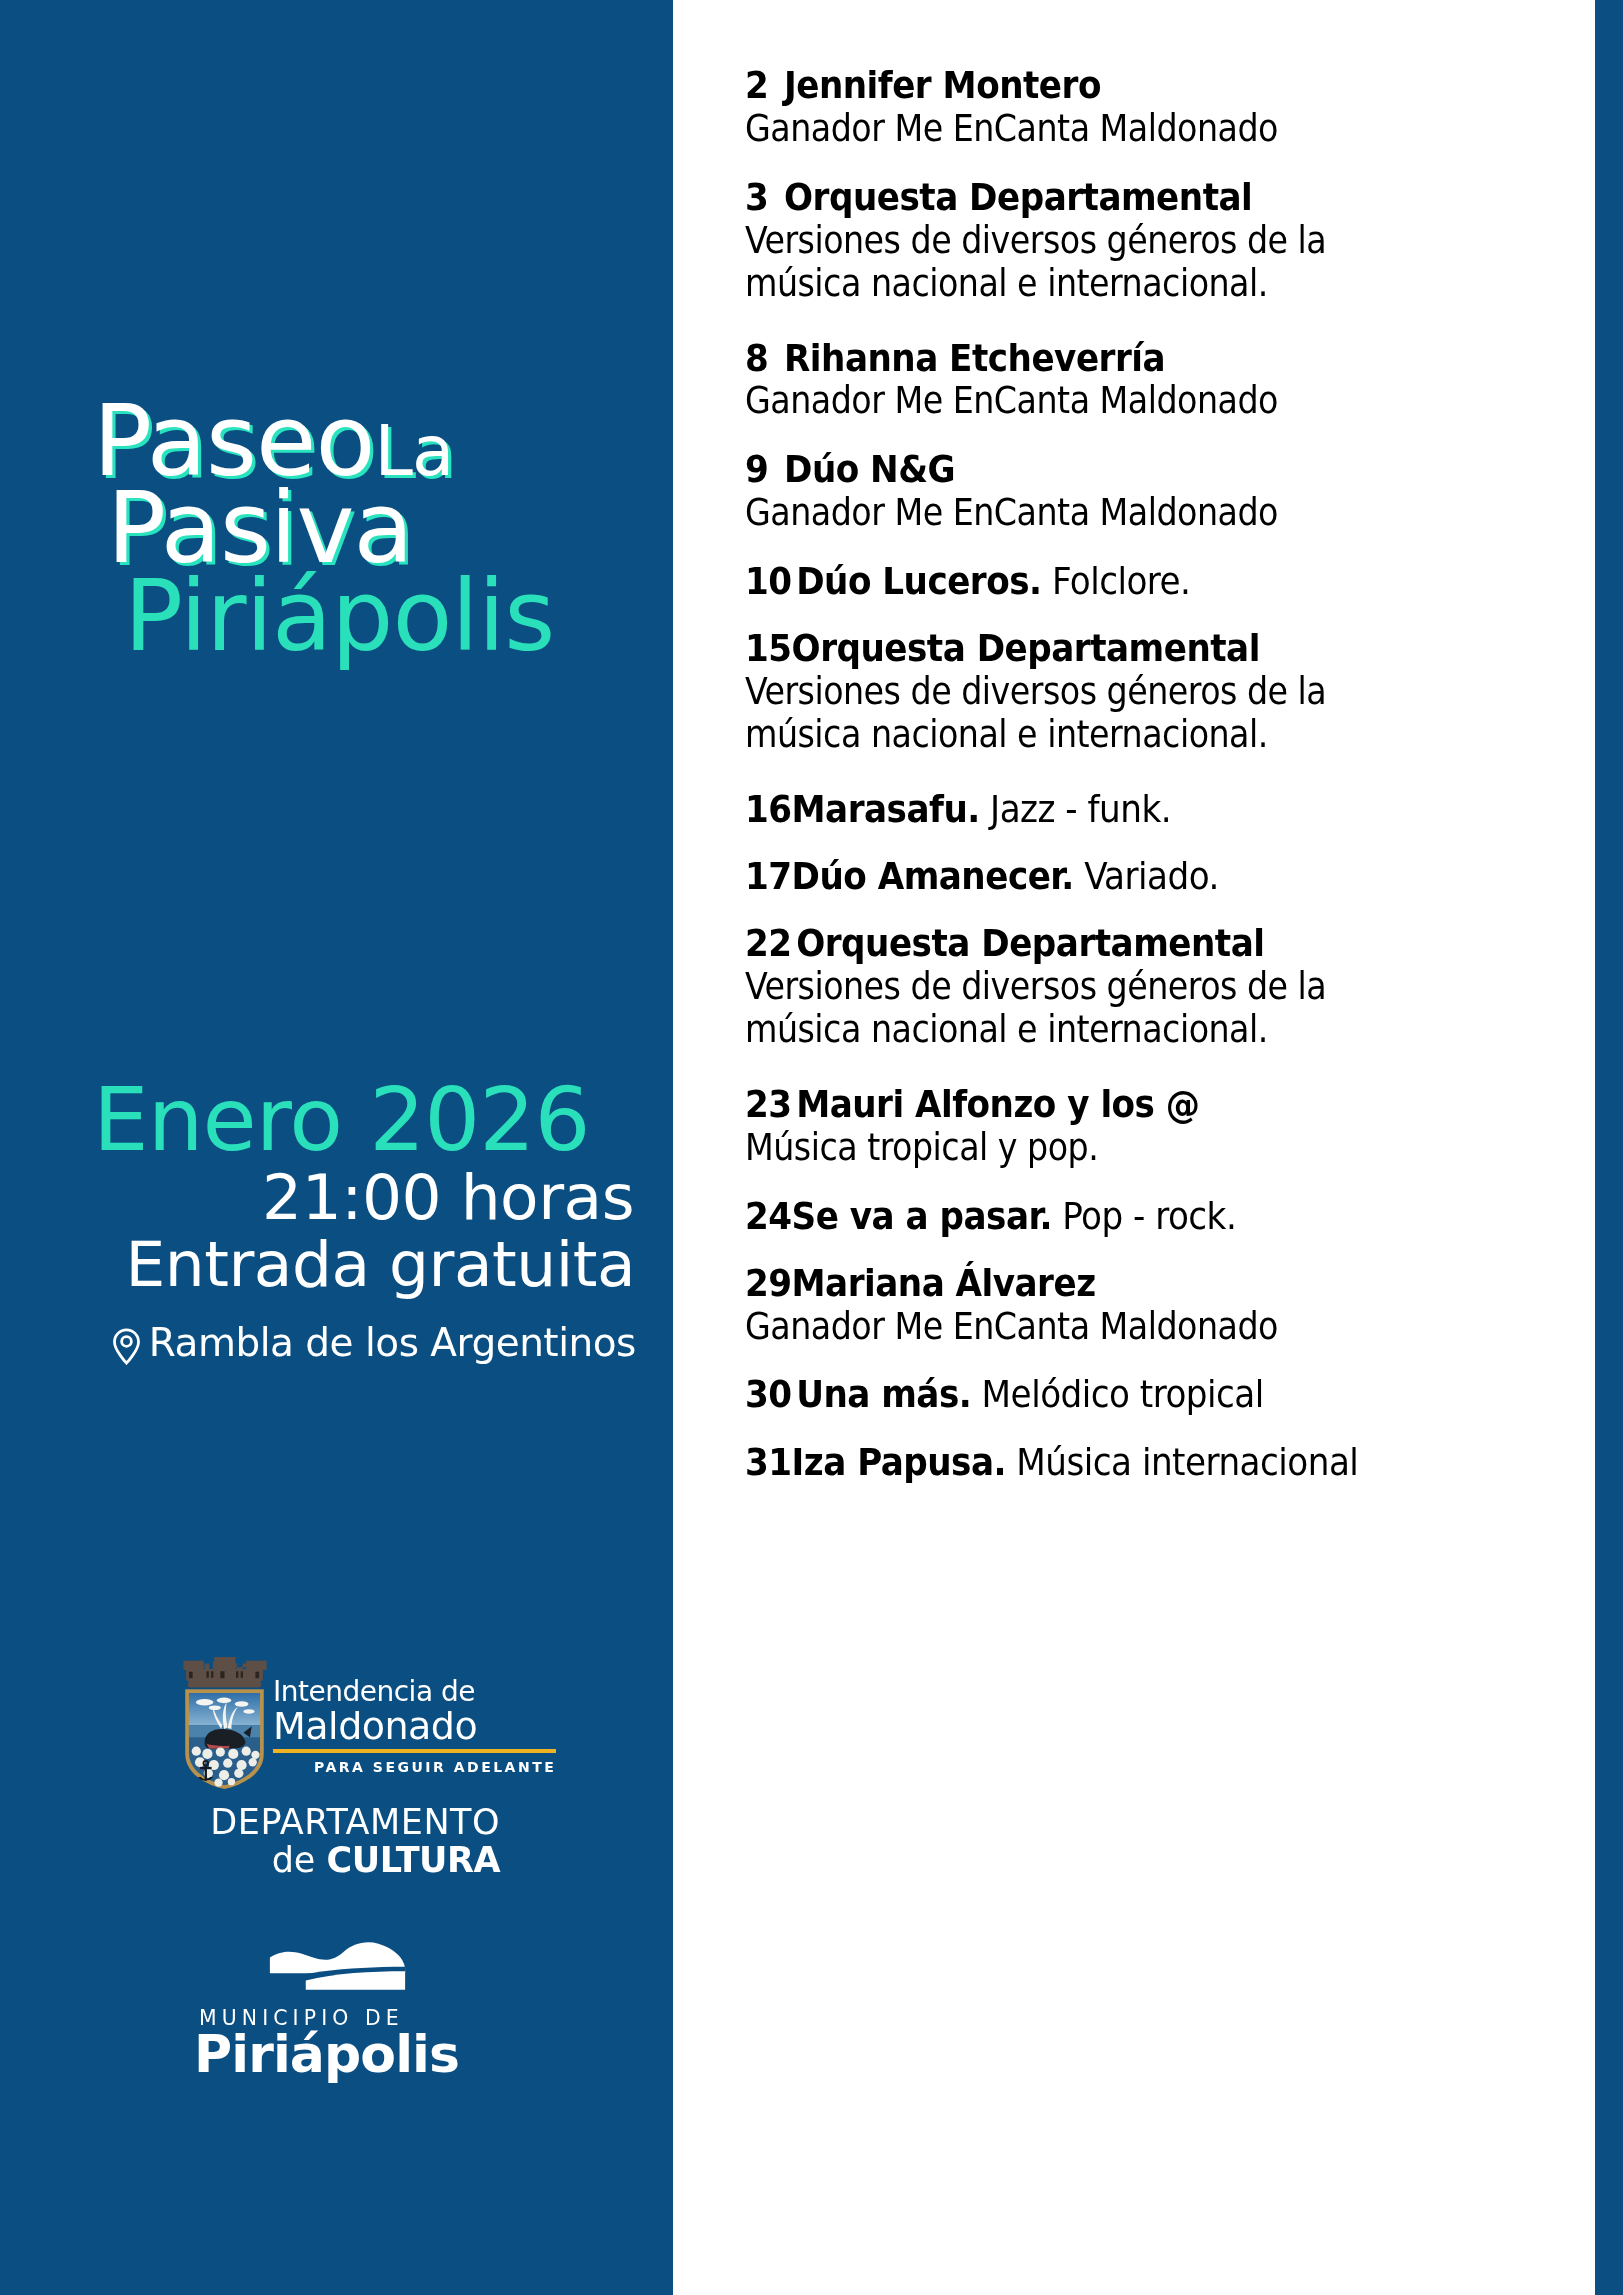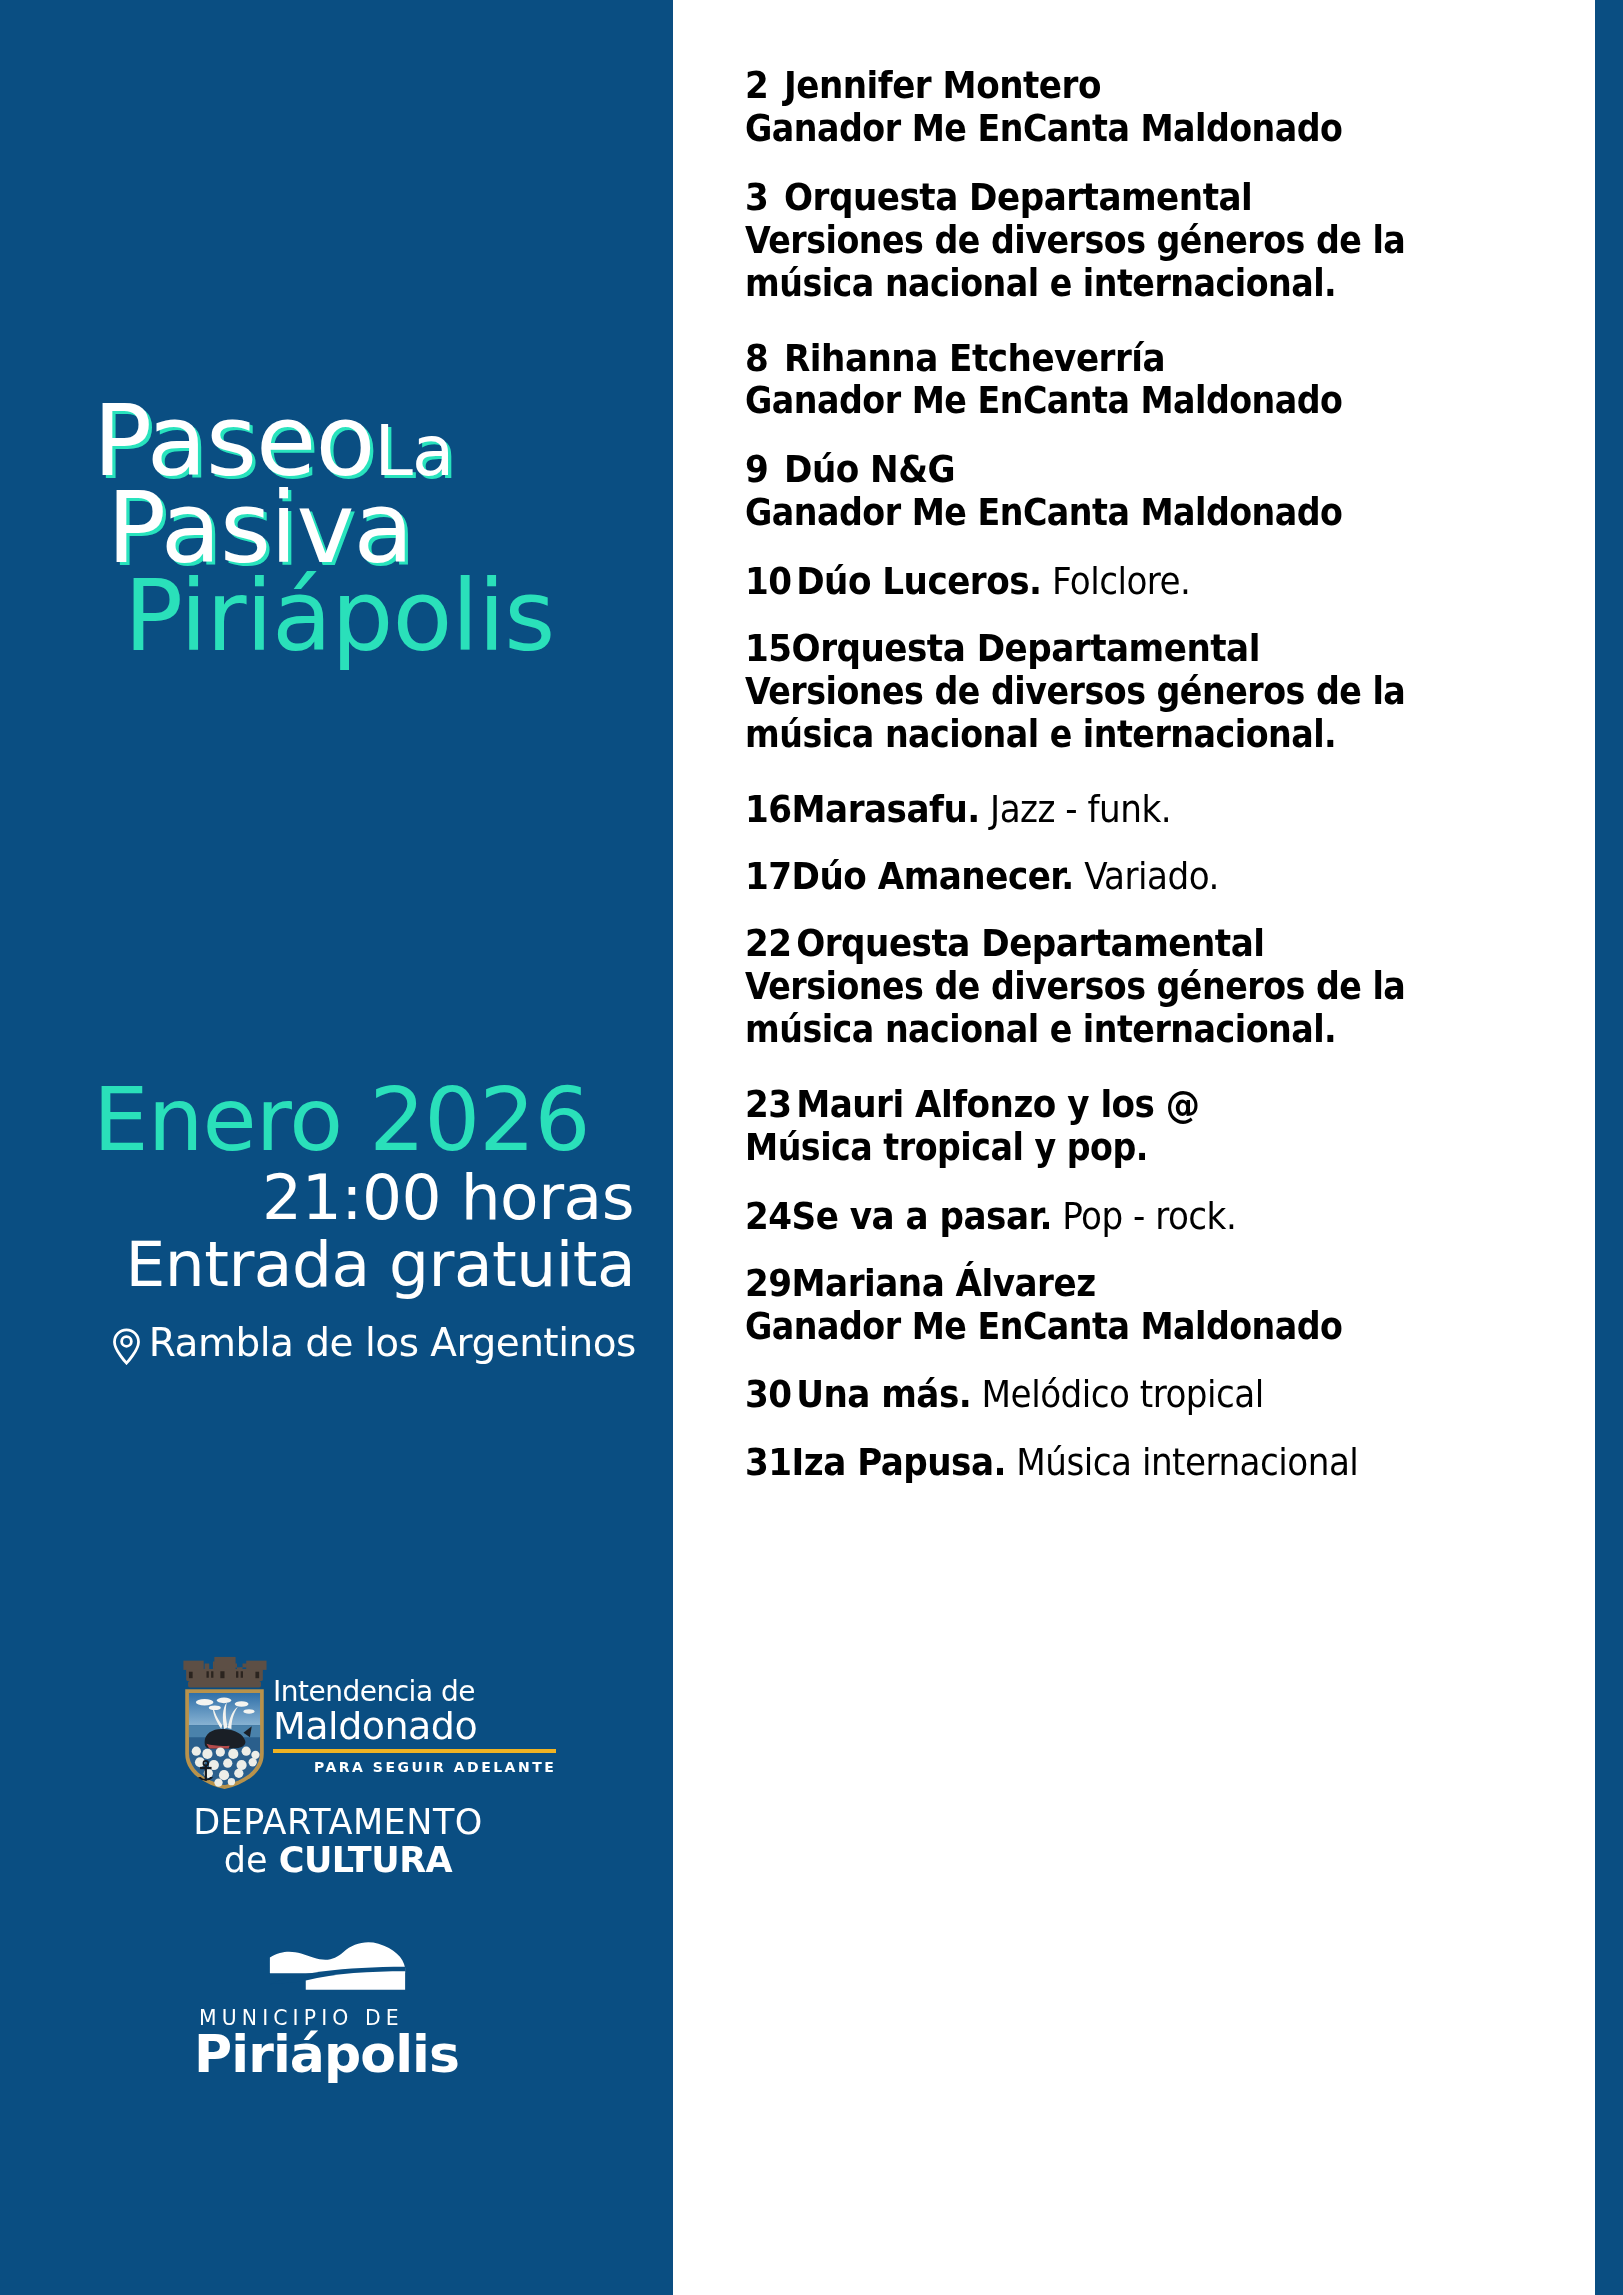--- a/index.html
+++ b/index.html
@@ -110,21 +110,21 @@
     height:4.2px; background:#f0b323; width:100%; margin-top:4.2px;
   }
   .im-l3 {
     font-family:"DejaVu Sans", sans-serif;
     font-size:14px; color:#ffffff; font-weight:700;
     letter-spacing:2.5px; margin-top:6px;margin-left:41px;
   }
 
   .dept-cultura {
     position:absolute; left:176px; top:1805px;
-    width:324px; text-align:center;
+    width:324px; text-align:right;
   }
   .dc-1 {
     font-family:"DejaVu Sans", sans-serif;
     font-size:35px; color:#ffffff; font-weight:400;
     letter-spacing:0.5px; line-height:1.0;
   }
   .dc-2 {
     font-family:"DejaVu Sans", sans-serif;
     font-size:35px; color:#ffffff; font-weight:400;
     letter-spacing:0px; line-height:1.05; margin-top:1.9px;
@@ -162,21 +162,21 @@
   .day {
     font-weight:700; display:inline-block;
     min-width:39px;
   }
   .day.wide { min-width:0; margin-right:4.6px; }
   .artist { font-weight:700; }
   .genre-inline { font-weight:400; }
   .event-desc {
     font-family:"DejaVu Sans Condensed","DejaVu Sans", sans-serif;
     font-size:37px; line-height:1.16; color:#000000;
-    font-weight:700; letter-spacing:-0.5px;
+    font-weight:400; letter-spacing:-0.5px;
     margin-top:1.9px;
   }
   .event-desc .l2 { display:block; }
   .event.loose { margin-bottom:32px; }
 </style>
 </head>
 <body>
 
 <div class="poster">
 

